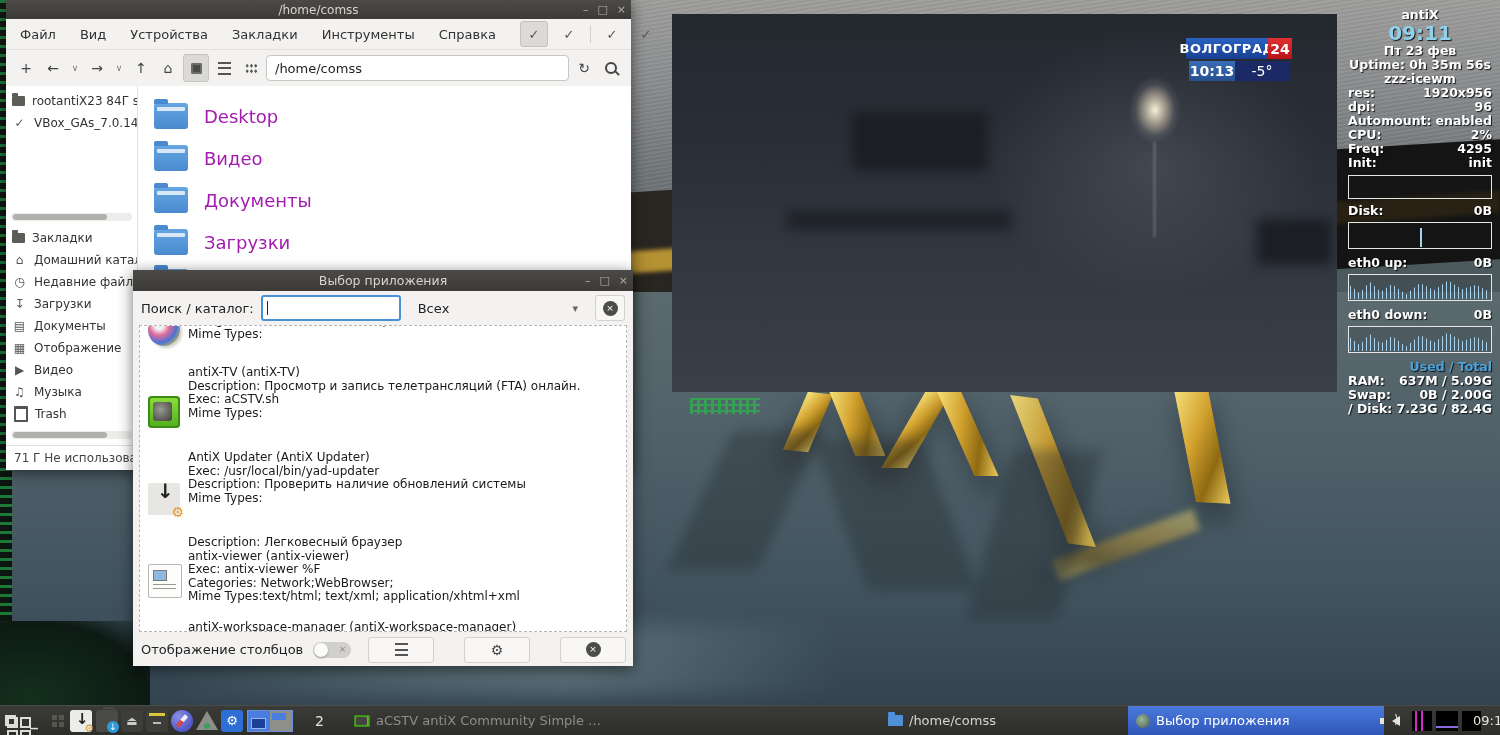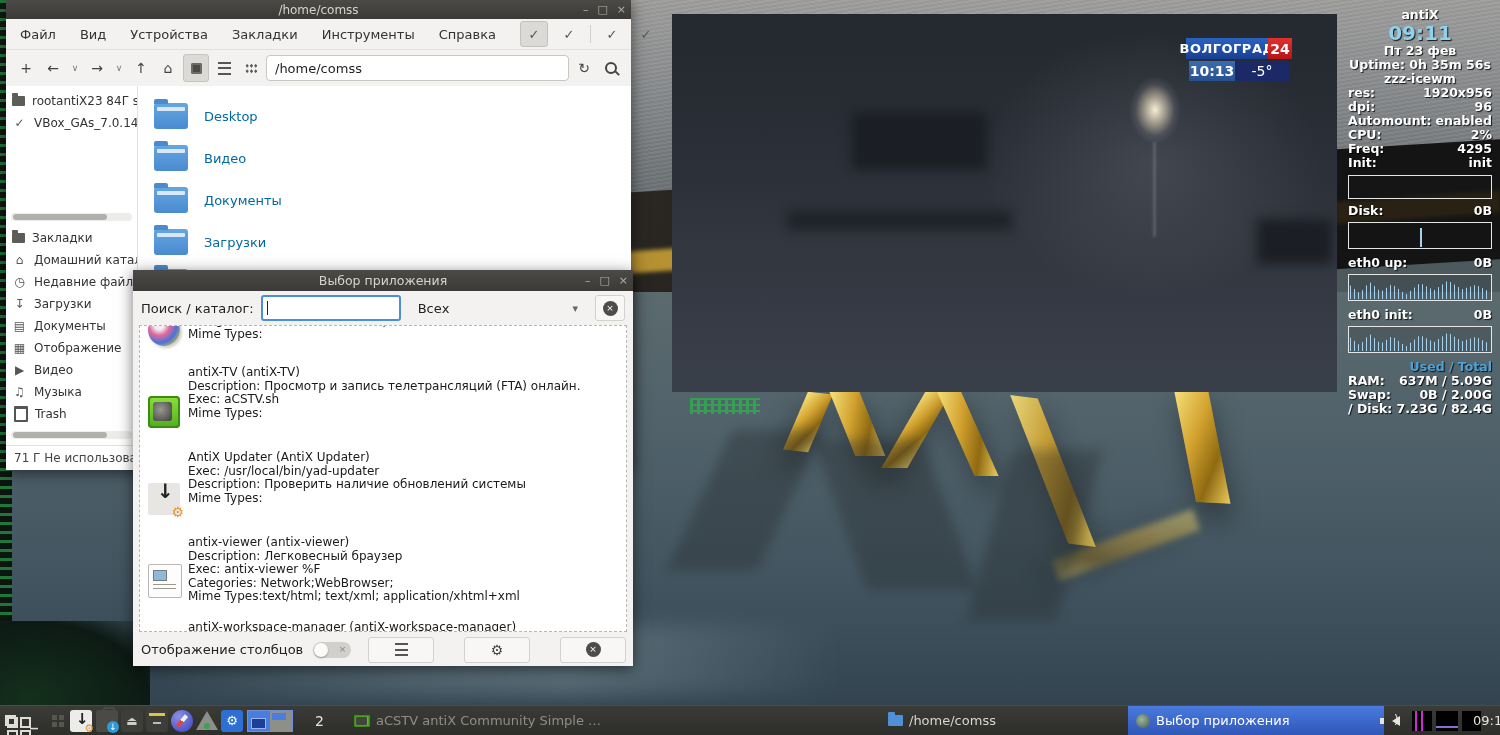--- a/index.html
+++ b/index.html
@@ -105,21 +105,21 @@
   .hscroll::after{content:"";position:absolute;left:2px;top:1px;width:78%;height:6px;background:#b2b0ad;border-radius:3px}
   .spacer{flex:1}
   .fm-status{height:24px;border-top:1px solid #e2e0dd;display:flex;align-items:center;
     padding:0 8px;font-size:12px;color:#444;white-space:nowrap;overflow:hidden}
   .fm-main{flex:1;background:#fff;position:relative;overflow:hidden}
   .frow{position:absolute;left:16px;display:flex;align-items:center;gap:16px;height:40px}
   .cssfolder{width:34px;height:26px;background:linear-gradient(#64a5e2,#4a8bd0);border-radius:3px;
     position:relative;flex:none}
   .cssfolder::before{content:"";position:absolute;top:-4px;left:0;width:14px;height:5px;background:#4a8bd0;border-radius:2px 2px 0 0}
   .cssfolder::after{content:"";position:absolute;top:4px;left:3px;right:3px;height:4px;background:#d9e8f7;border-radius:1px}
-  .flabel{font-size:13px;color:#0369a1}
+  .flabel{font-size:18px;color:#a21caf}
 
   
   #dlg{left:133px;top:270px;width:500px;height:396px}
   .dlg-title{height:21px;font-size:12.5px}
   .dlg-search{height:34px;display:flex;align-items:center;padding:0 8px;gap:7px;font-size:13px;color:#222}
   .dlg-input{width:128px;height:22px;border:2px solid #4a90d9;border-radius:3px;background:#fff;
     display:flex;align-items:center;padding:0 4px}
   .caret{width:1px;height:14px;background:#222;animation:blink 1.1s steps(1) infinite}
   @keyframes blink{50%{opacity:0}}
   .dlg-combo{flex:1;height:24px;display:flex;align-items:center;padding:0 10px;color:#222;position:relative}
@@ -280,21 +280,21 @@
       <div class="ck-spike"></div>
     </div>
   <div class="ck-row">
       <span>eth0 up:</span>
       <span>0B</span>
     </div>
   <div class="ck-graph">
       <div class="ck-bars"></div>
     </div>
   <div class="ck-row">
-      <span>eth0 init:</span>
+      <span>eth0 down:</span>
       <span>0B</span>
     </div>
   <div class="ck-graph">
       <div class="ck-bars"></div>
     </div>
   <div class="ck-blue">Used / Total</div>
   <div class="ck-row">
       <span>RAM:</span>
       <span>637M  / 5.09G</span>
     </div>
@@ -475,22 +475,22 @@
       <div class="txt">
         <div>AntiX Updater (AntiX Updater)</div>
         <div>Exec: /usr/local/bin/yad-updater</div>
         <div>Description: Проверить наличие обновлений системы</div>
         <div>Mime Types:</div>
       </div>
     </div>
     <div class="itm" style="top:210px">
       <span class="ic ic-doc" style="top:28px"></span>
       <div class="txt">
+        <div>Description: Легковесный браузер</div>
         <div>antix-viewer (antix-viewer)</div>
-        <div>Description: Легковесный браузер</div>
         <div>Exec: antix-viewer %F</div>
         <div>Categories: Network;WebBrowser;</div>
         <div>Mime Types:text/html; text/xml; application/xhtml+xml</div>
       </div>
     </div>
     <div class="itm" style="top:295px">
       <div class="txt">
         <div>antiX-workspace-manager (antiX-workspace-manager)</div>
       </div>
     </div>

